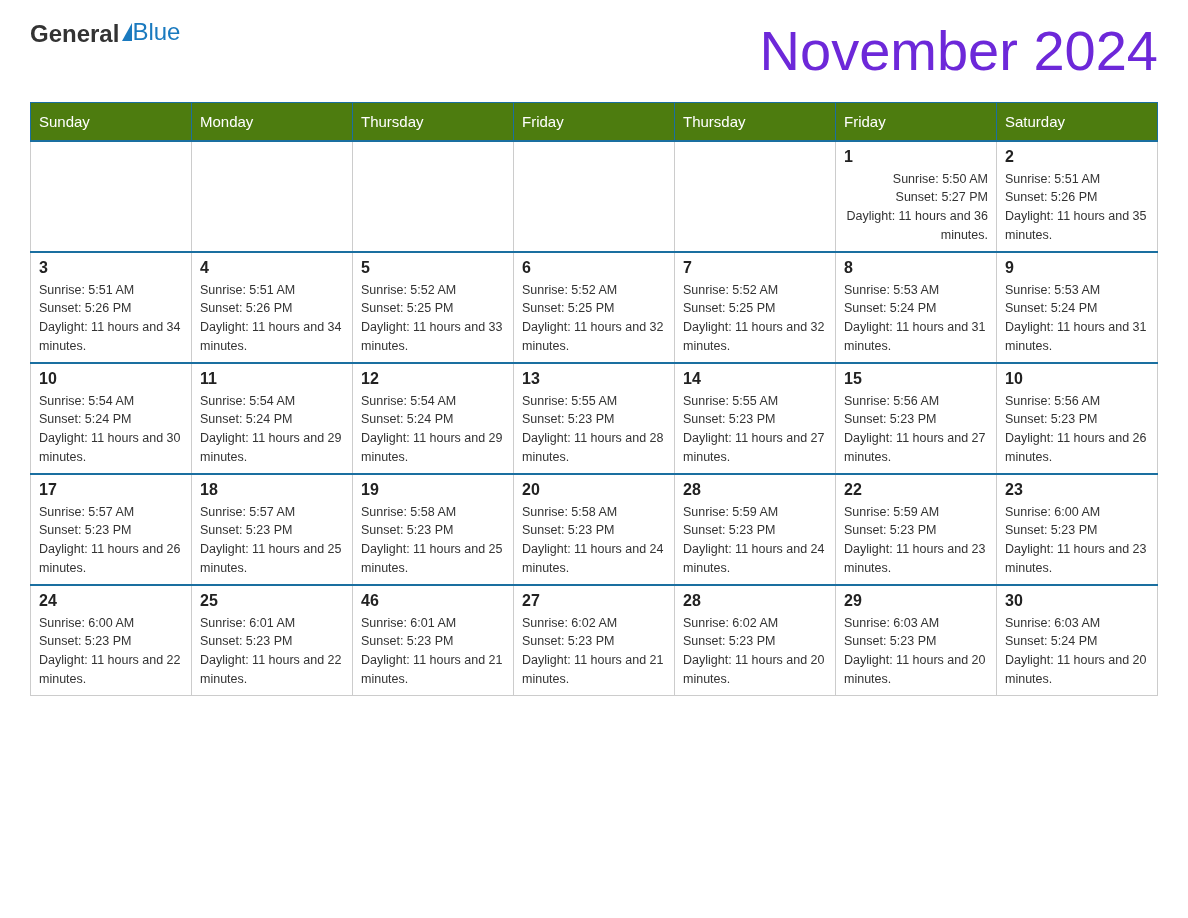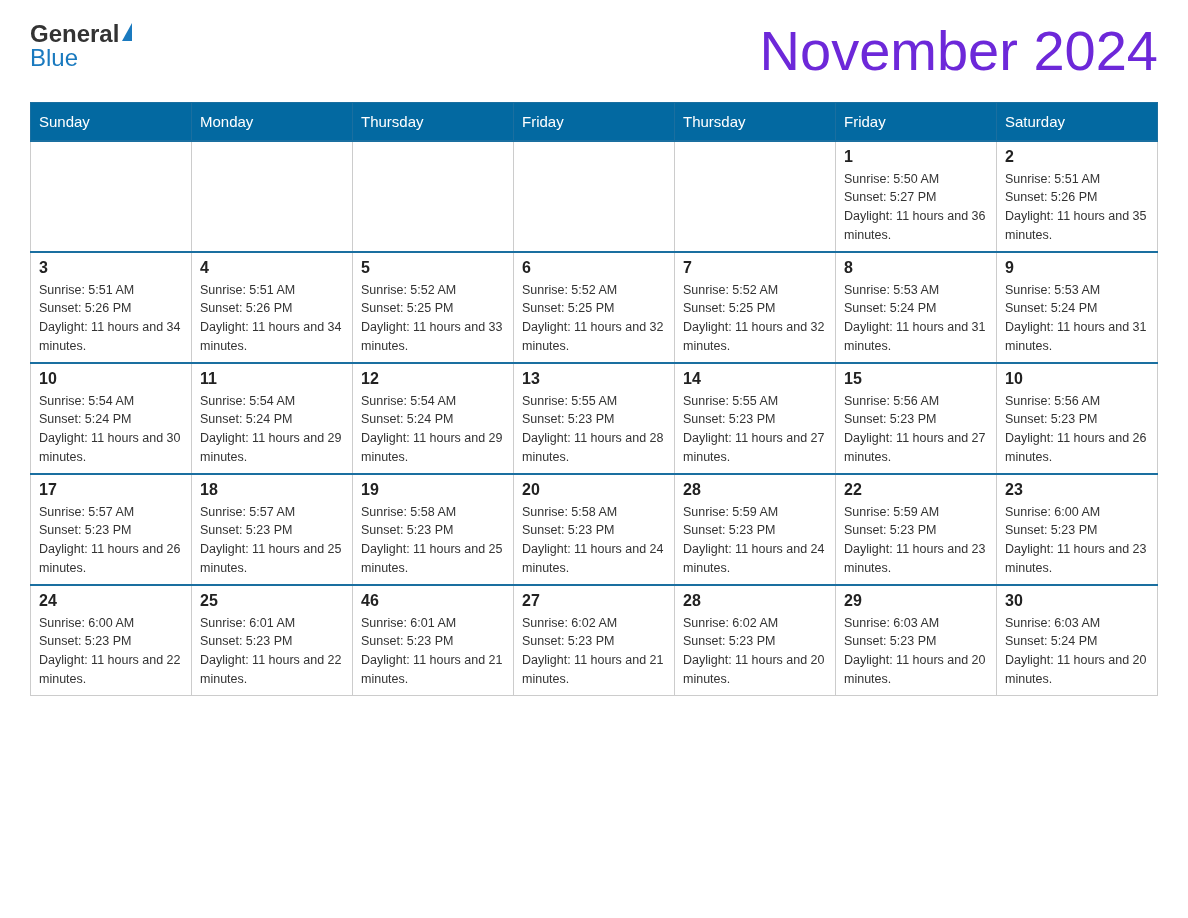--- a/index.html
+++ b/index.html
@@ -29,21 +29,21 @@
       font-size: 20px;
       color: #444;
       margin-top: 4px;
     }
     .calendar {
       width: 100%;
       border-collapse: collapse;
       border: 1px solid #ccc;
     }
     .calendar th {
-      background-color: #0369a1;
+      background-color: #4d7c0f;
       color: #fff;
       padding: 10px 8px;
       text-align: left;
       font-size: 15px;
       font-weight: normal;
       border: 1px solid #1a6fa0;
     }
     .calendar td {
       vertical-align: top;
       padding: 6px 8px;
@@ -80,21 +80,21 @@
       border-left: 10px solid transparent;
       border-right: 0px solid transparent;
       border-bottom: 18px solid #1a7abf;
       margin-left: 3px;
       vertical-align: middle;
       position: relative;
       top: -2px;
     }
     .logo-area {
       display: flex;
-      flex-direction: column;
+      flex-direction: row;
       justify-content: flex-end;
     }
     .logo-row1 {
       display: flex;
       align-items: center;
       font-size: 24px;
       font-weight: bold;
       color: #333;
     }
     .logo-row2 {
@@ -138,21 +138,21 @@
   </thead>
   <tbody id="calendar-body">
   <tr>
         <td class="empty-cell"></td>
         <td class="empty-cell"></td>
         <td class="empty-cell"></td>
         <td class="empty-cell"></td>
         <td class="empty-cell"></td>
         <td>
           <span class="day-number">1</span>
-          <div class="day-info" style="white-space: pre-line;">Sunrise: 5:50 AM
+          <div class="day-info" style="white-space: pre-line; text-align: right;">Sunrise: 5:50 AM
 Sunset: 5:27 PM
 Daylight: 11 hours and 36 minutes.</div>
         </td>
         <td>
           <span class="day-number">2</span>
           <div class="day-info" style="white-space: pre-line;">Sunrise: 5:51 AM
 Sunset: 5:26 PM
 Daylight: 11 hours and 35 minutes.</div>
         </td>
       </tr>

